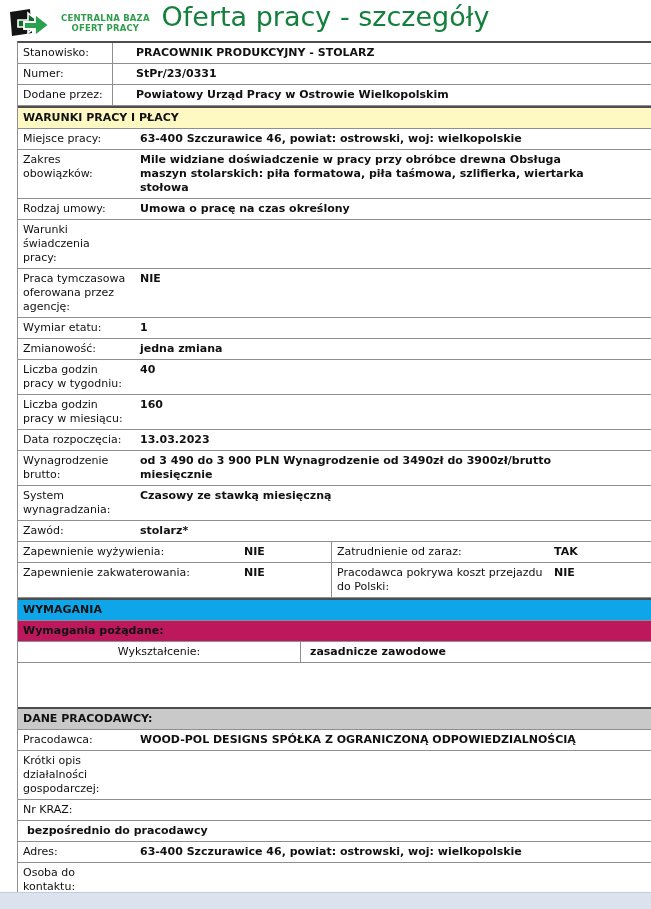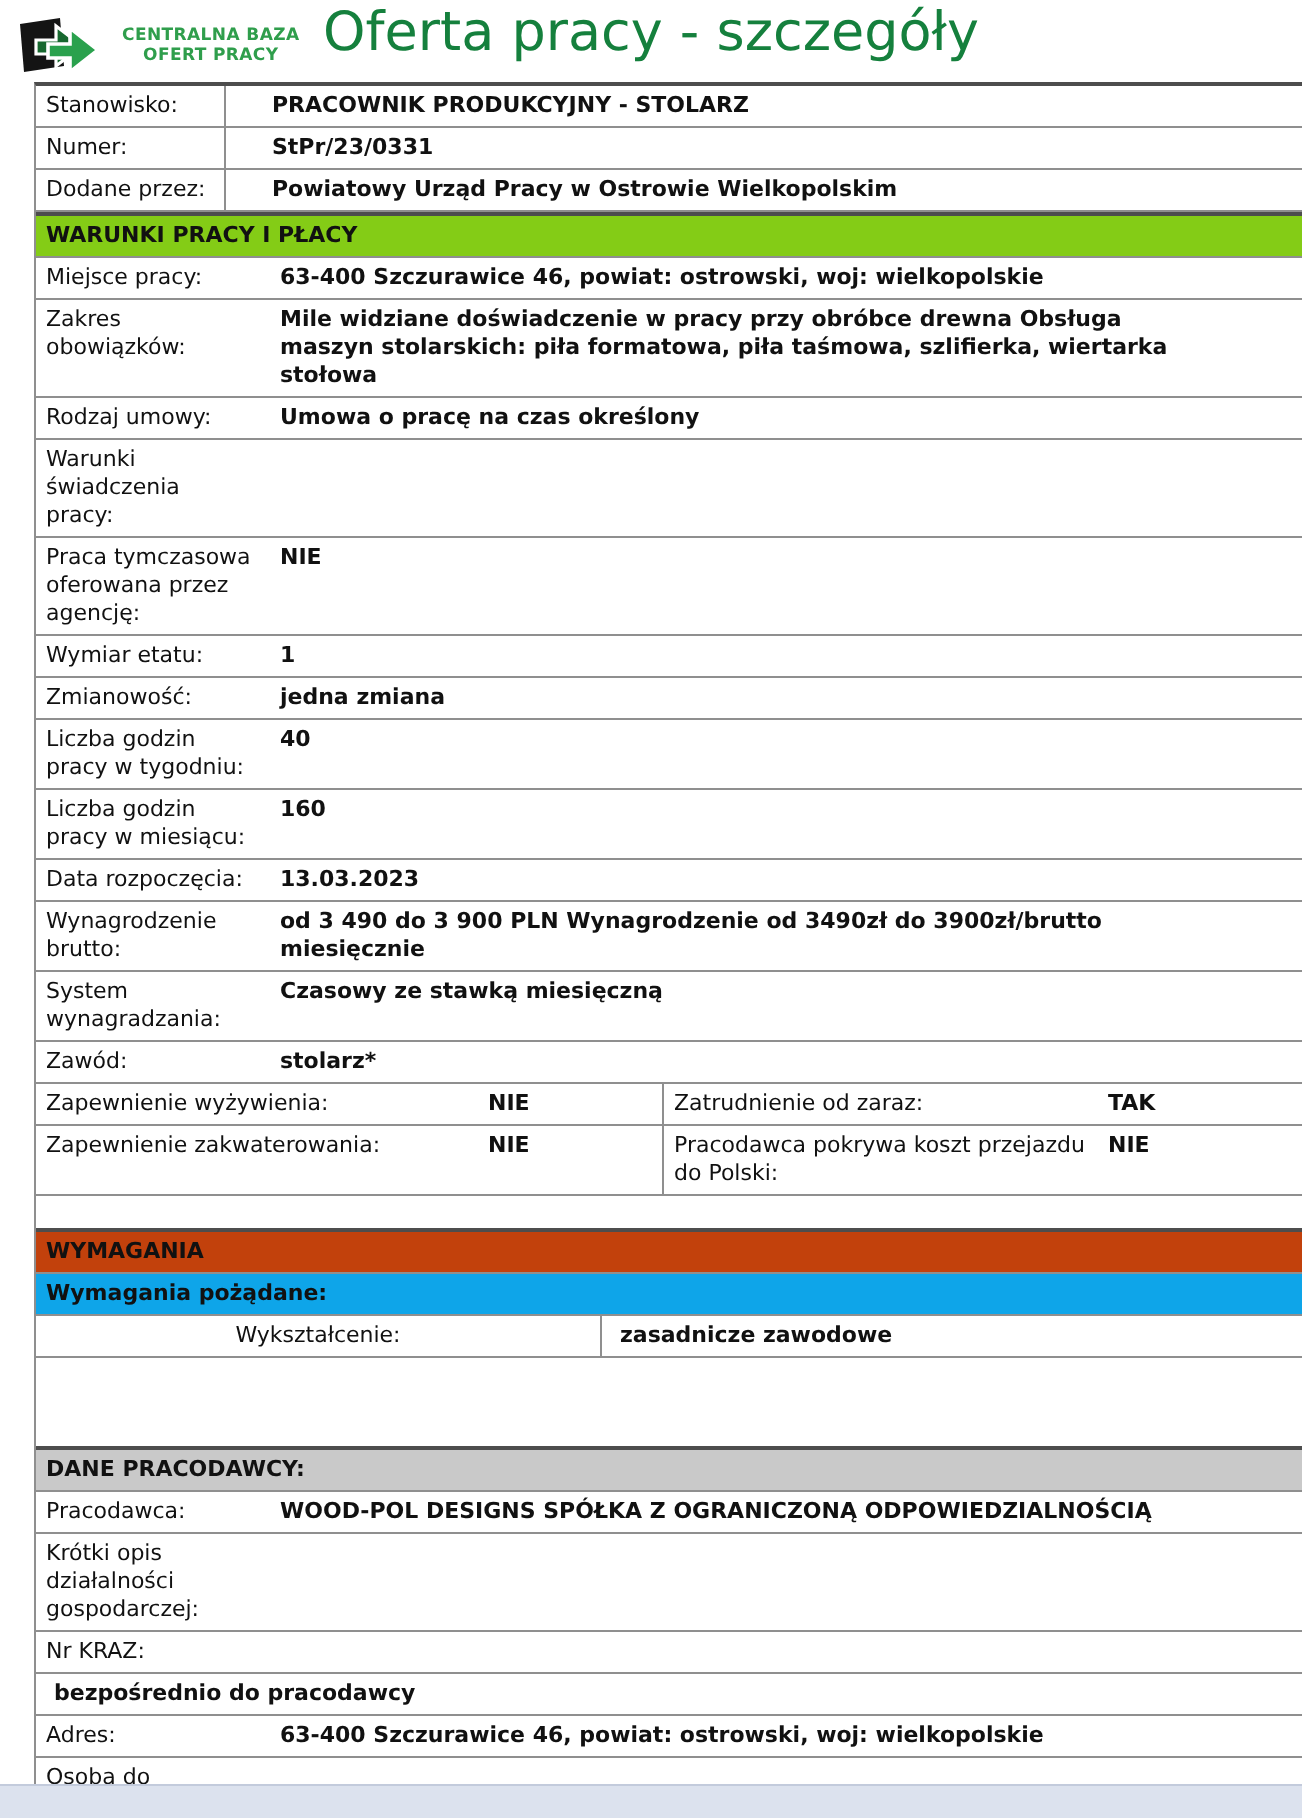--- a/index.html
+++ b/index.html
@@ -75,21 +75,21 @@
         <div class="val1">PRACOWNIK PRODUKCYJNY - STOLARZ</div>
       </div>
       <div class="r">
         <div class="lbl1">Numer:</div>
         <div class="val1">StPr/23/0331</div>
       </div>
       <div class="r">
         <div class="lbl1">Dodane przez:</div>
         <div class="val1">Powiatowy Urząd Pracy w Ostrowie Wielkopolskim</div>
       </div>
-      <div class="r section" style="background: #84cc16;">WARUNKI PRACY I PŁACY</div>
+      <div class="r section" style="background: #fef9c3;">WARUNKI PRACY I PŁACY</div>
       <div class="r">
         <div class="lbl">Miejsce pracy:</div>
         <div class="val">63-400 Szczurawice 46, powiat: ostrowski, woj: wielkopolskie</div>
       </div>
       <div class="r">
         <div class="lbl">Zakres obowiązków:</div>
         <div class="val">Mile widziane doświadczenie w pracy przy obróbce drewna Obsługa maszyn stolarskich: piła formatowa, piła taśmowa, szlifierka, wiertarka stołowa</div>
       </div>
       <div class="r">
         <div class="lbl">Rodzaj umowy:</div>
@@ -140,22 +140,22 @@
         <div class="c2">NIE</div>
         <div class="c3 c3w">Zatrudnienie od zaraz:</div>
         <div class="c4">TAK</div>
       </div>
       <div class="r">
         <div class="c1">Zapewnienie zakwaterowania:</div>
         <div class="c2">NIE</div>
         <div class="c3 c3w">Pracodawca pokrywa koszt przejazdu do Polski:</div>
         <div class="c4">NIE</div>
       </div>
-      <div class="r section" style="background: #c2410c; margin-top: 16px;">WYMAGANIA</div>
-      <div class="r subsection" style="background: #0ea5e9;">Wymagania pożądane:</div>
+      <div class="r section" style="background: #0ea5e9;">WYMAGANIA</div>
+      <div class="r subsection" style="background: #be185d;">Wymagania pożądane:</div>
       <div class="r">
         <div class="cc1">Wykształcenie:</div>
         <div class="cc2">zasadnicze zawodowe</div>
       </div>
       <div class="r section" style="background: rgb(201, 201, 201); margin-top: 44px;">DANE PRACODAWCY:</div>
       <div class="r">
         <div class="lbl">Pracodawca:</div>
         <div class="val">WOOD-POL DESIGNS SPÓŁKA Z OGRANICZONĄ ODPOWIEDZIALNOŚCIĄ</div>
       </div>
       <div class="r">

